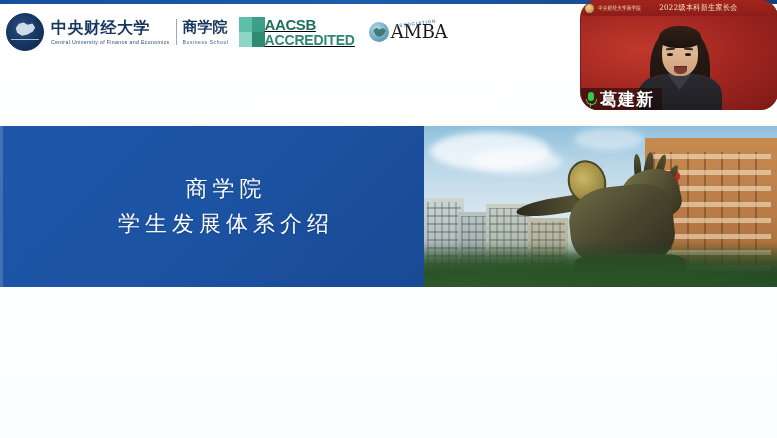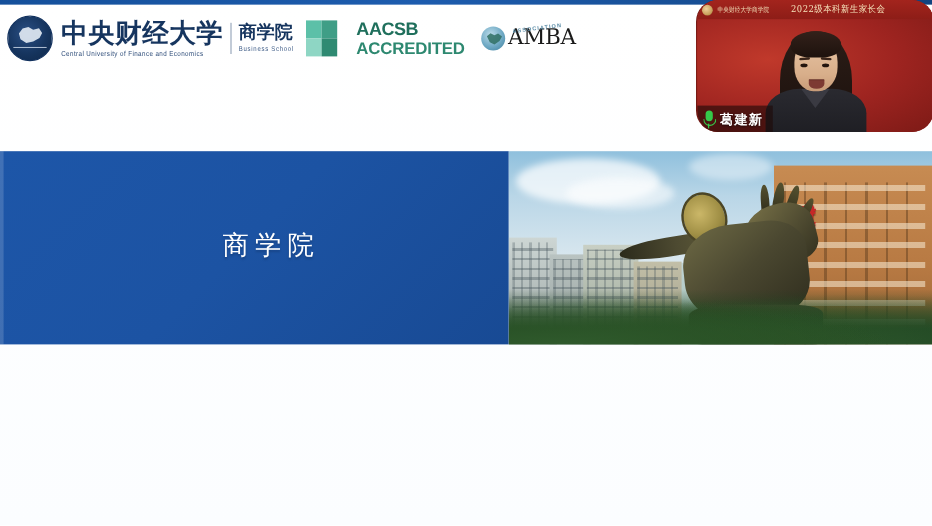--- a/index.html
+++ b/index.html
@@ -72,21 +72,21 @@
 
   .uni-name {
     margin-left: 7px;
     display: flex;
     flex-direction: column;
     justify-content: center;
     flex: 0 0 auto;
   }
   .uni-cn {
     font-family: Liberation Serif, serif;
-    font-size: 22px;
+    font-size: 16px;
     font-weight: 700;
     color: #16355f;
     letter-spacing: .5px;
     line-height: 1.05;
     white-space: nowrap;
   }
   .uni-en {
     font-size: 5.2px;
     color: #2b4a77;
     letter-spacing: .35px;
@@ -139,21 +139,21 @@
     width: 26px; height: 30px;
     display:grid;
     grid-template-columns: 1fr 1fr;
     grid-template-rows: 1fr 1fr;
     flex: 0 0 auto;
   }
   .aacsb-mark i:nth-child(1){ background:#5cc0a8; }
   .aacsb-mark i:nth-child(2){ background:#3f9e86; }
   .aacsb-mark i:nth-child(3){ background:#8ed6c4; }
   .aacsb-mark i:nth-child(4){ background:#2f8a72; }
-  .aacsb-text { margin-left:16px; line-height:1; }
+  .aacsb-text { margin-left:0; line-height:1;text-decoration:underline; }
   .aacsb-top {
     font-size: 15px; font-weight: 800; color:#1f6f5c;
     letter-spacing: -.4px;
   }
   .aacsb-bot {
     font-size: 14px; font-weight: 800; color:#2d8870;
     letter-spacing: -.15px; margin-top:1px;
   }
 
   
@@ -460,21 +460,21 @@
   }
   .mic-icon .arc {
     position:absolute; left:0px; top:7px; width:9px; height:5px;
     border:1.4px solid #35c94a; border-top:none;
     border-radius: 0 0 6px 6px;
   }
   .mic-icon .stem {
     position:absolute; left:3.7px; top:11.5px; width:1.6px; height:3.5px; background:#35c94a;
   }
   .vt-name {
-    font-size: 11px; font-weight:700; color:#ffffff;
+    font-size: 17px; font-weight:700; color:#ffffff;
     letter-spacing: 1px; white-space:nowrap;
     font-family:Liberation Serif, serif;
     text-shadow: 0 1px 2px rgba(0,0,0,.6);
   }
 </style>
 </head>
 <body>
 
 <div id="app">
 
@@ -515,20 +515,21 @@
       <div class="amba-wrap">
         <div class="amba-globe"></div>
         <div class="amba-text">AMBA</div>
         <div class="amba-arc">ASSOCIATION</div>
       </div>
     </div>
 
     <div class="title-band">
       <div class="title-text">
         <div class="title-line1">商学院</div>
+        <div class="title-line2">学生发展体系介绍</div>
       </div>
     </div>
 
     <div class="campus-photo">
       <div class="sky"></div>
       <div class="cloud c1"></div>
       <div class="cloud c2"></div>
       <div class="cloud c3"></div>
 
       <div class="bldg b1">

